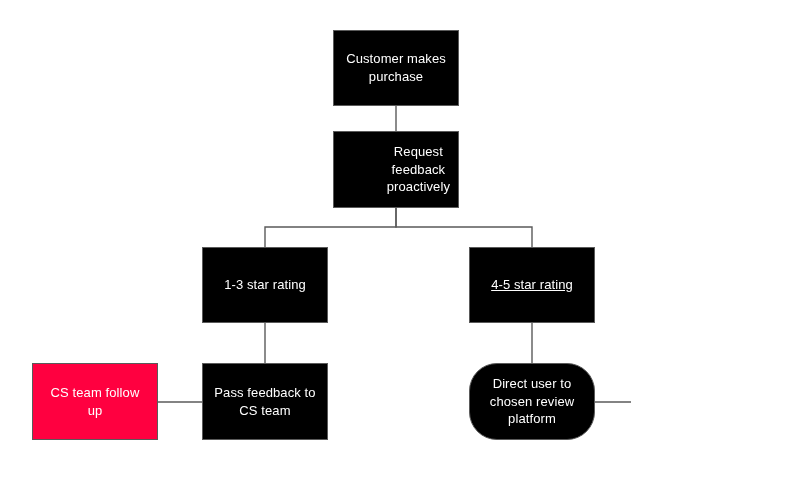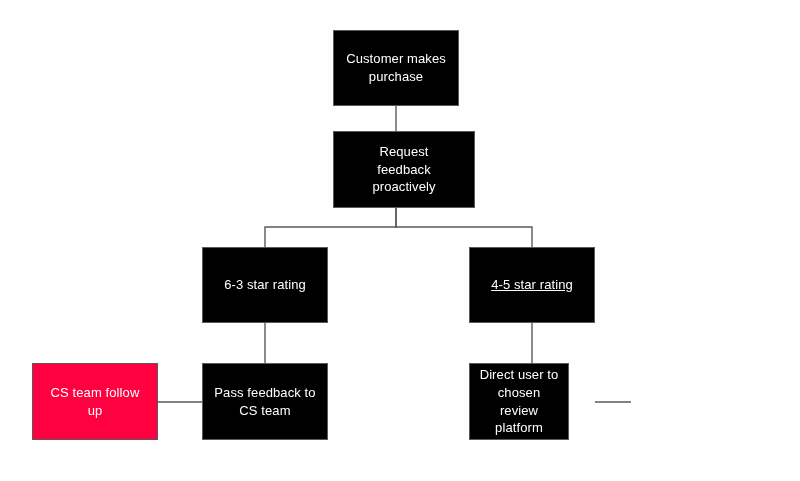--- a/index.html
+++ b/index.html
@@ -64,37 +64,37 @@
       <path d="M 396 208 L 396 227 L 532 227 L 532 247" fill="none" stroke="#5a5a5a" stroke-width="1.4"></path>
       <path d="M 265 323 L 265 363" fill="none" stroke="#5a5a5a" stroke-width="1.4"></path>
       <path d="M 202 402 L 158 402" fill="none" stroke="#5a5a5a" stroke-width="1.4"></path>
       <path d="M 532 323 L 532 363" fill="none" stroke="#5a5a5a" stroke-width="1.4"></path>
       <path d="M 595 402 L 631 402" fill="none" stroke="#5a5a5a" stroke-width="1.4"></path>
     </svg>
 <div class="node fill-dark" style="left: 333px; top: 30px; width: 126px; height: 76px;">
       <span class="node-label">Customer makes
 purchase</span>
     </div>
-    <div class="node fill-dark" style="left: 333px; top: 131px; width: 142px; height: 77px;">
+    <div class="node fill-dark" style="left: 333px; top: 131px; width: 126px; height: 77px; justify-content: flex-end;">
       <span class="node-label">Request
 feedback
 proactively</span>
     </div>
     <div class="node fill-dark" style="left: 202px; top: 247px; width: 126px; height: 76px;">
-      <span class="node-label">6-3 star rating</span>
+      <span class="node-label">1-3 star rating</span>
     </div>
     <div class="node fill-dark" style="left: 469px; top: 247px; width: 126px; height: 76px; text-decoration: underline;">
       <span class="node-label">4-5 star rating</span>
     </div>
     <div class="node fill-red" style="left: 32px; top: 363px; width: 126px; height: 77px;">
       <span class="node-label">CS team follow
 up</span>
     </div>
     <div class="node fill-dark" style="left: 202px; top: 363px; width: 126px; height: 77px; text-align: center;">
       <span class="node-label">Pass feedback to
 CS team</span>
     </div>
-    <div class="node fill-dark" style="left: 469px; top: 363px; width: 100px; height: 77px;">
+    <div class="node fill-dark" style="left: 469px; top: 363px; width: 126px; height: 77px; border-radius: 28px;">
       <span class="node-label">Direct user to
 chosen review
 platform</span>
     </div>
   </div>
 
 </body></html>

